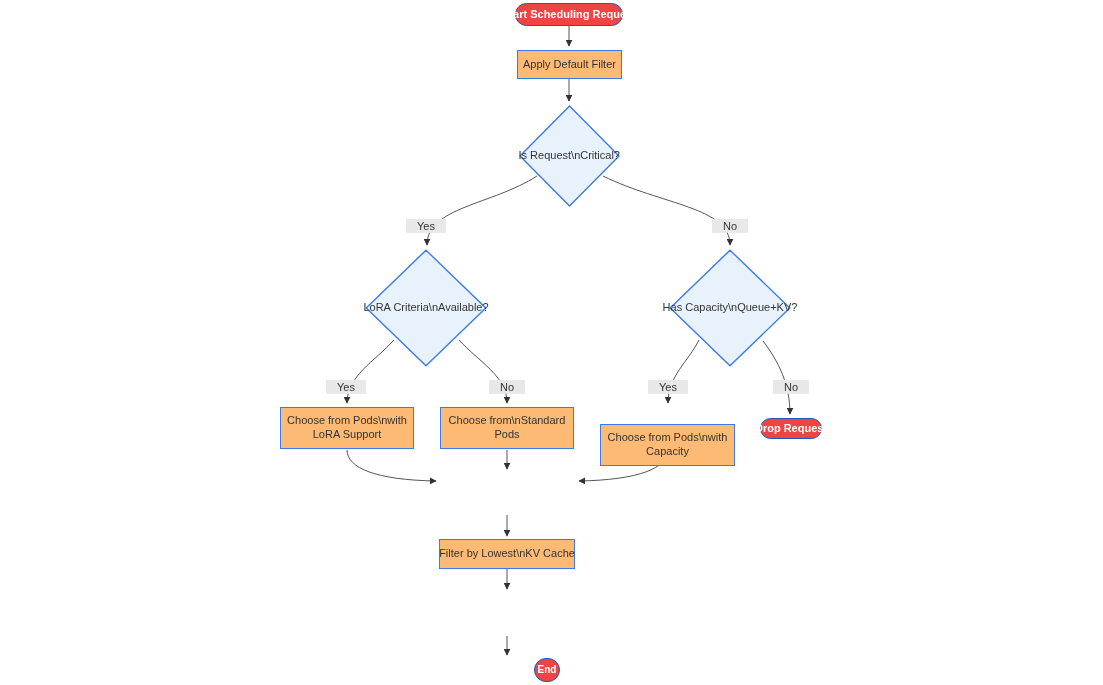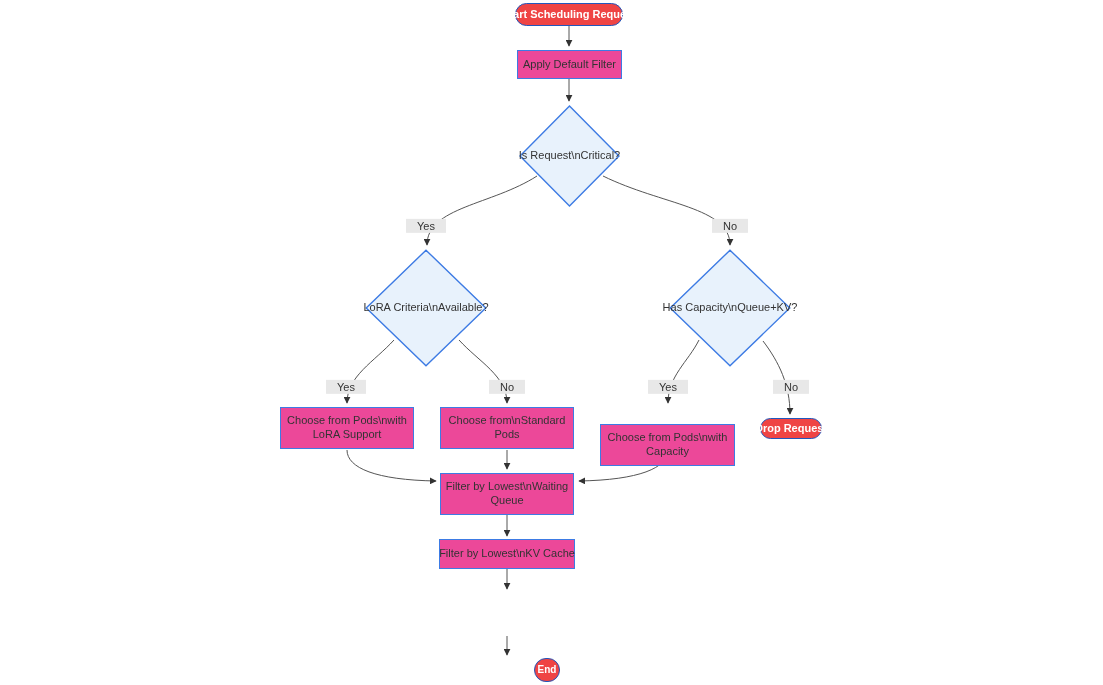--- a/index.html
+++ b/index.html
@@ -24,21 +24,21 @@
     z-index: 2;
     display: flex;
     align-items: center;
     justify-content: center;
     text-align: center;
     font-size: 11px;
     line-height: 1.25;
     color: #333333;
   }
   .rect {
-    background: #ec4899;
+    background: #fdba74;
     border: 1px solid #3d7be4;
   }
   .rect .lbl { padding: 0 4px; }
   .pill {
     background: #ef4444;
     border: 1px solid #2257bd;
     border-radius: 999px;
     color: #ffffff;
     font-weight: 700;
     white-space: nowrap;
@@ -95,21 +95,21 @@
   </svg>
 
   <div class="node pill" style="left:515px; top:3px; width:108px; height:23px;">
     <span class="lbl">Start Scheduling Request</span>
   </div>
 
   <div class="node rect nowrap" style="left:517px; top:50px; width:105px; height:29px;">
     <span class="lbl">Apply Default Filter</span>
   </div>
 
-  <div class="node diamond" style="left:519px; top:105px; width:101px; height:102px;">
+  <div class="node diamond" style="left:519px; top:105px; width:101px; height:102px;justify-content:flex-end;">
     <svg class="shape" viewBox="0 0 100 100" preserveAspectRatio="none">
       <polygon points="50,1 99,50 50,99 1,50" fill="#e8f2fc" stroke="#3d7be4" stroke-width="1.4" vector-effect="non-scaling-stroke"></polygon>
     </svg>
     <span class="lbl">Is Request\nCritical?</span>
   </div>
 
   <div class="node diamond" style="left:669px; top:249px; width:122px; height:118px;">
     <svg class="shape" viewBox="0 0 100 100" preserveAspectRatio="none">
       <polygon points="50,1 99,50 50,99 1,50" fill="#e8f2fc" stroke="#3d7be4" stroke-width="1.4" vector-effect="non-scaling-stroke"></polygon>
     </svg>
@@ -132,23 +132,20 @@
   </div>
 
   <div class="node rect" style="left:600px; top:424px; width:135px; height:42px;">
     <span class="lbl">Choose from Pods\nwith Capacity</span>
   </div>
 
   <div class="node pill" style="left:760px; top:418px; width:62px; height:21px;">
     <span class="lbl">Drop Request</span>
   </div>
 
-  <div class="node rect" style="left:440px; top:473px; width:134px; height:42px;">
-    <span class="lbl">Filter by Lowest\nWaiting Queue</span>
-  </div>
 
   <div class="node rect nowrap" style="left:439px; top:539px; width:136px; height:30px;">
     <span class="lbl">Filter by Lowest\nKV Cache</span>
   </div>
 
 
   <div class="node pill" style="left:494px; top:658px; width:26px; height:24px; font-size:10px;margin-left:40px;">
     <span class="lbl">End</span>
   </div>
 

